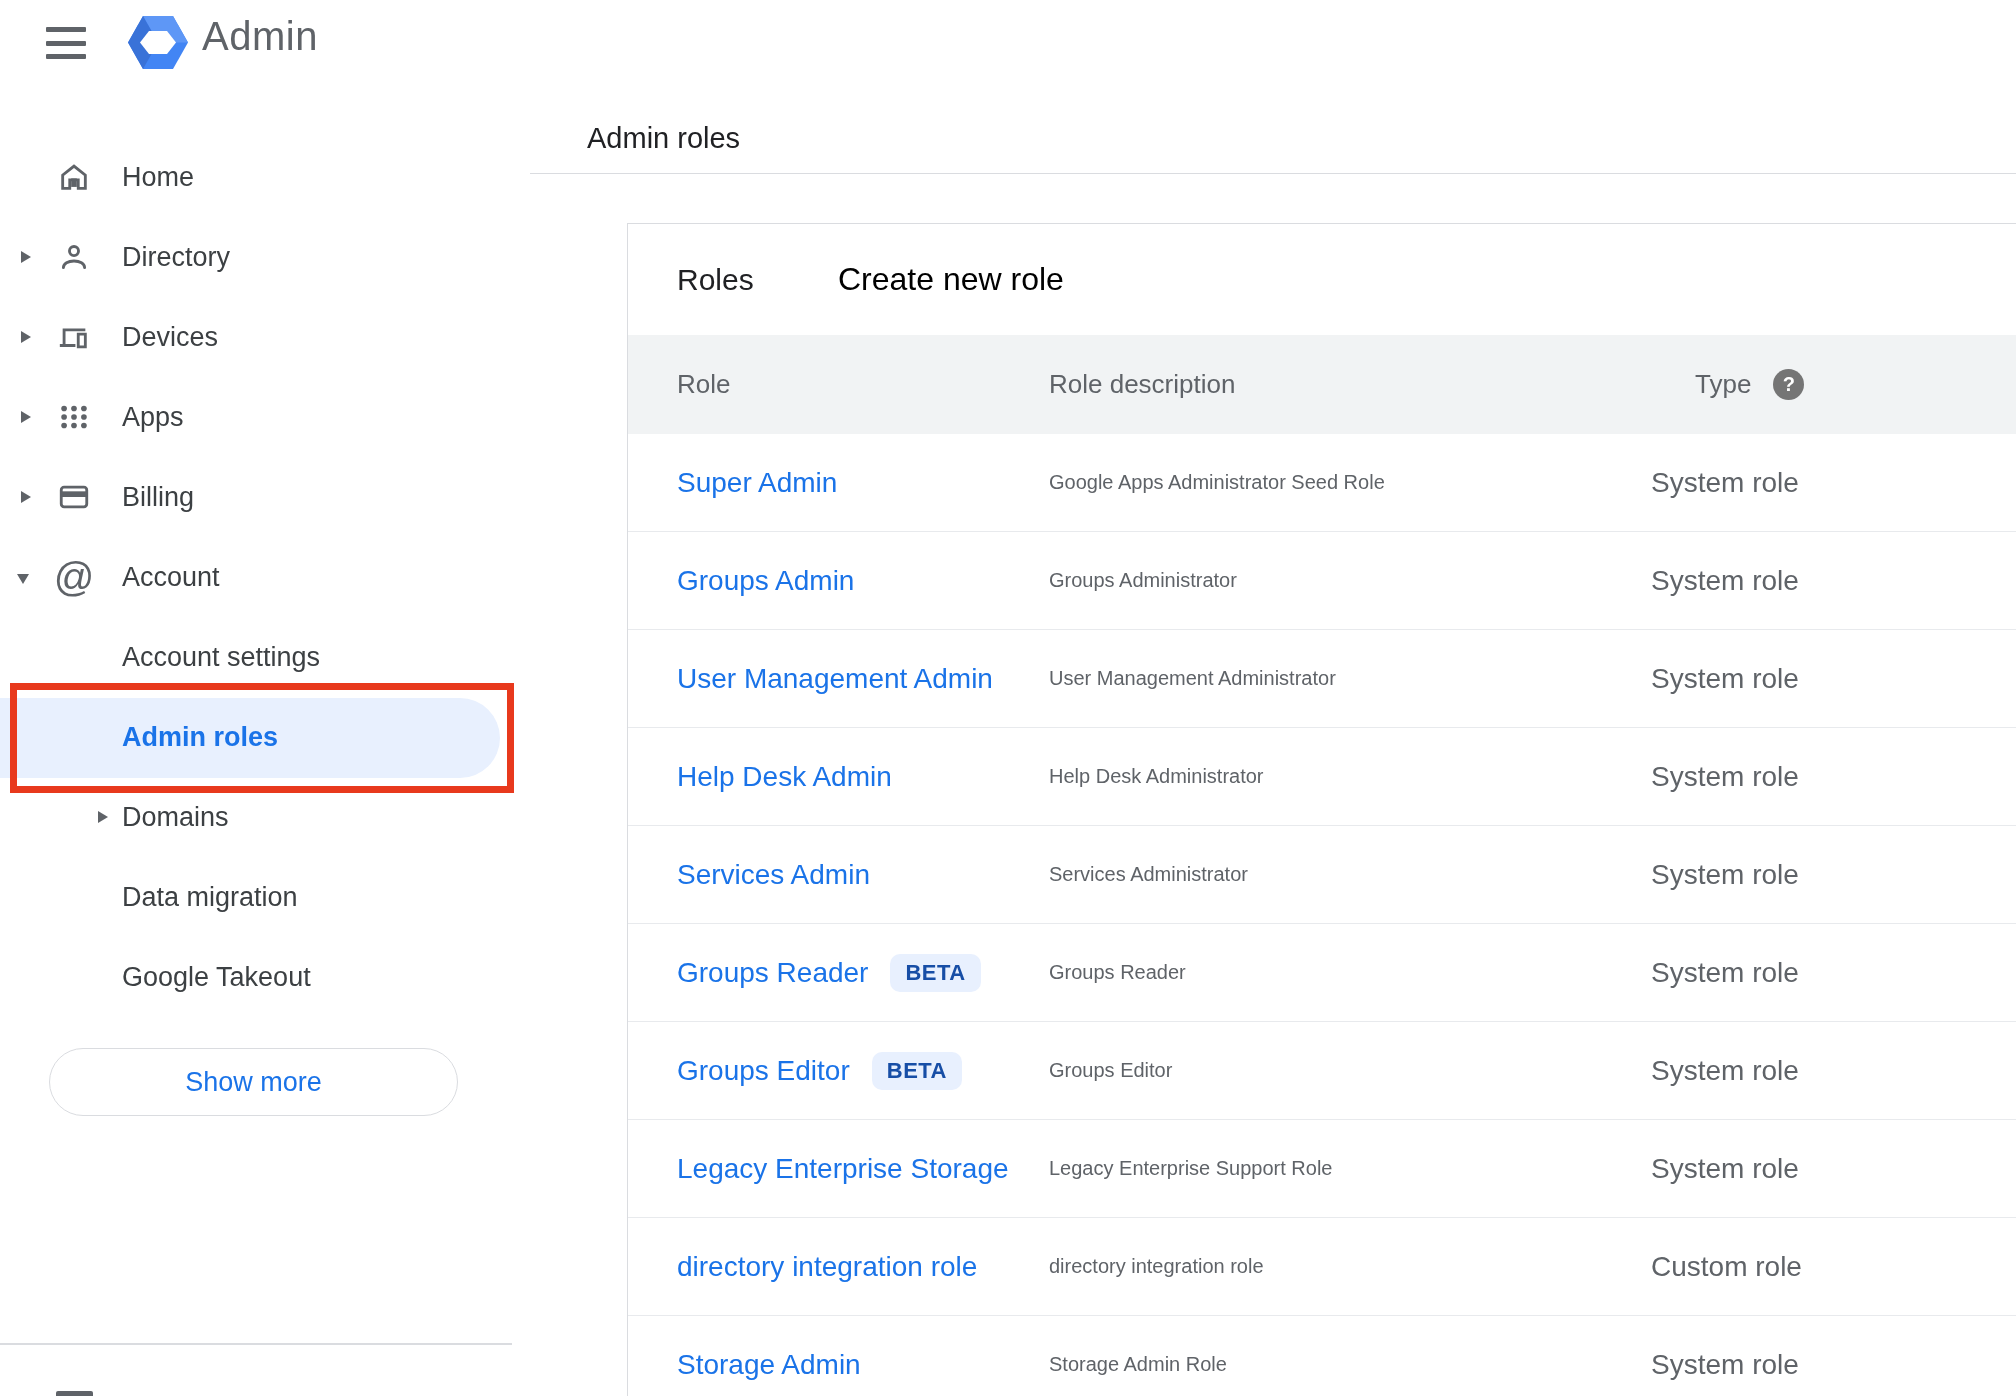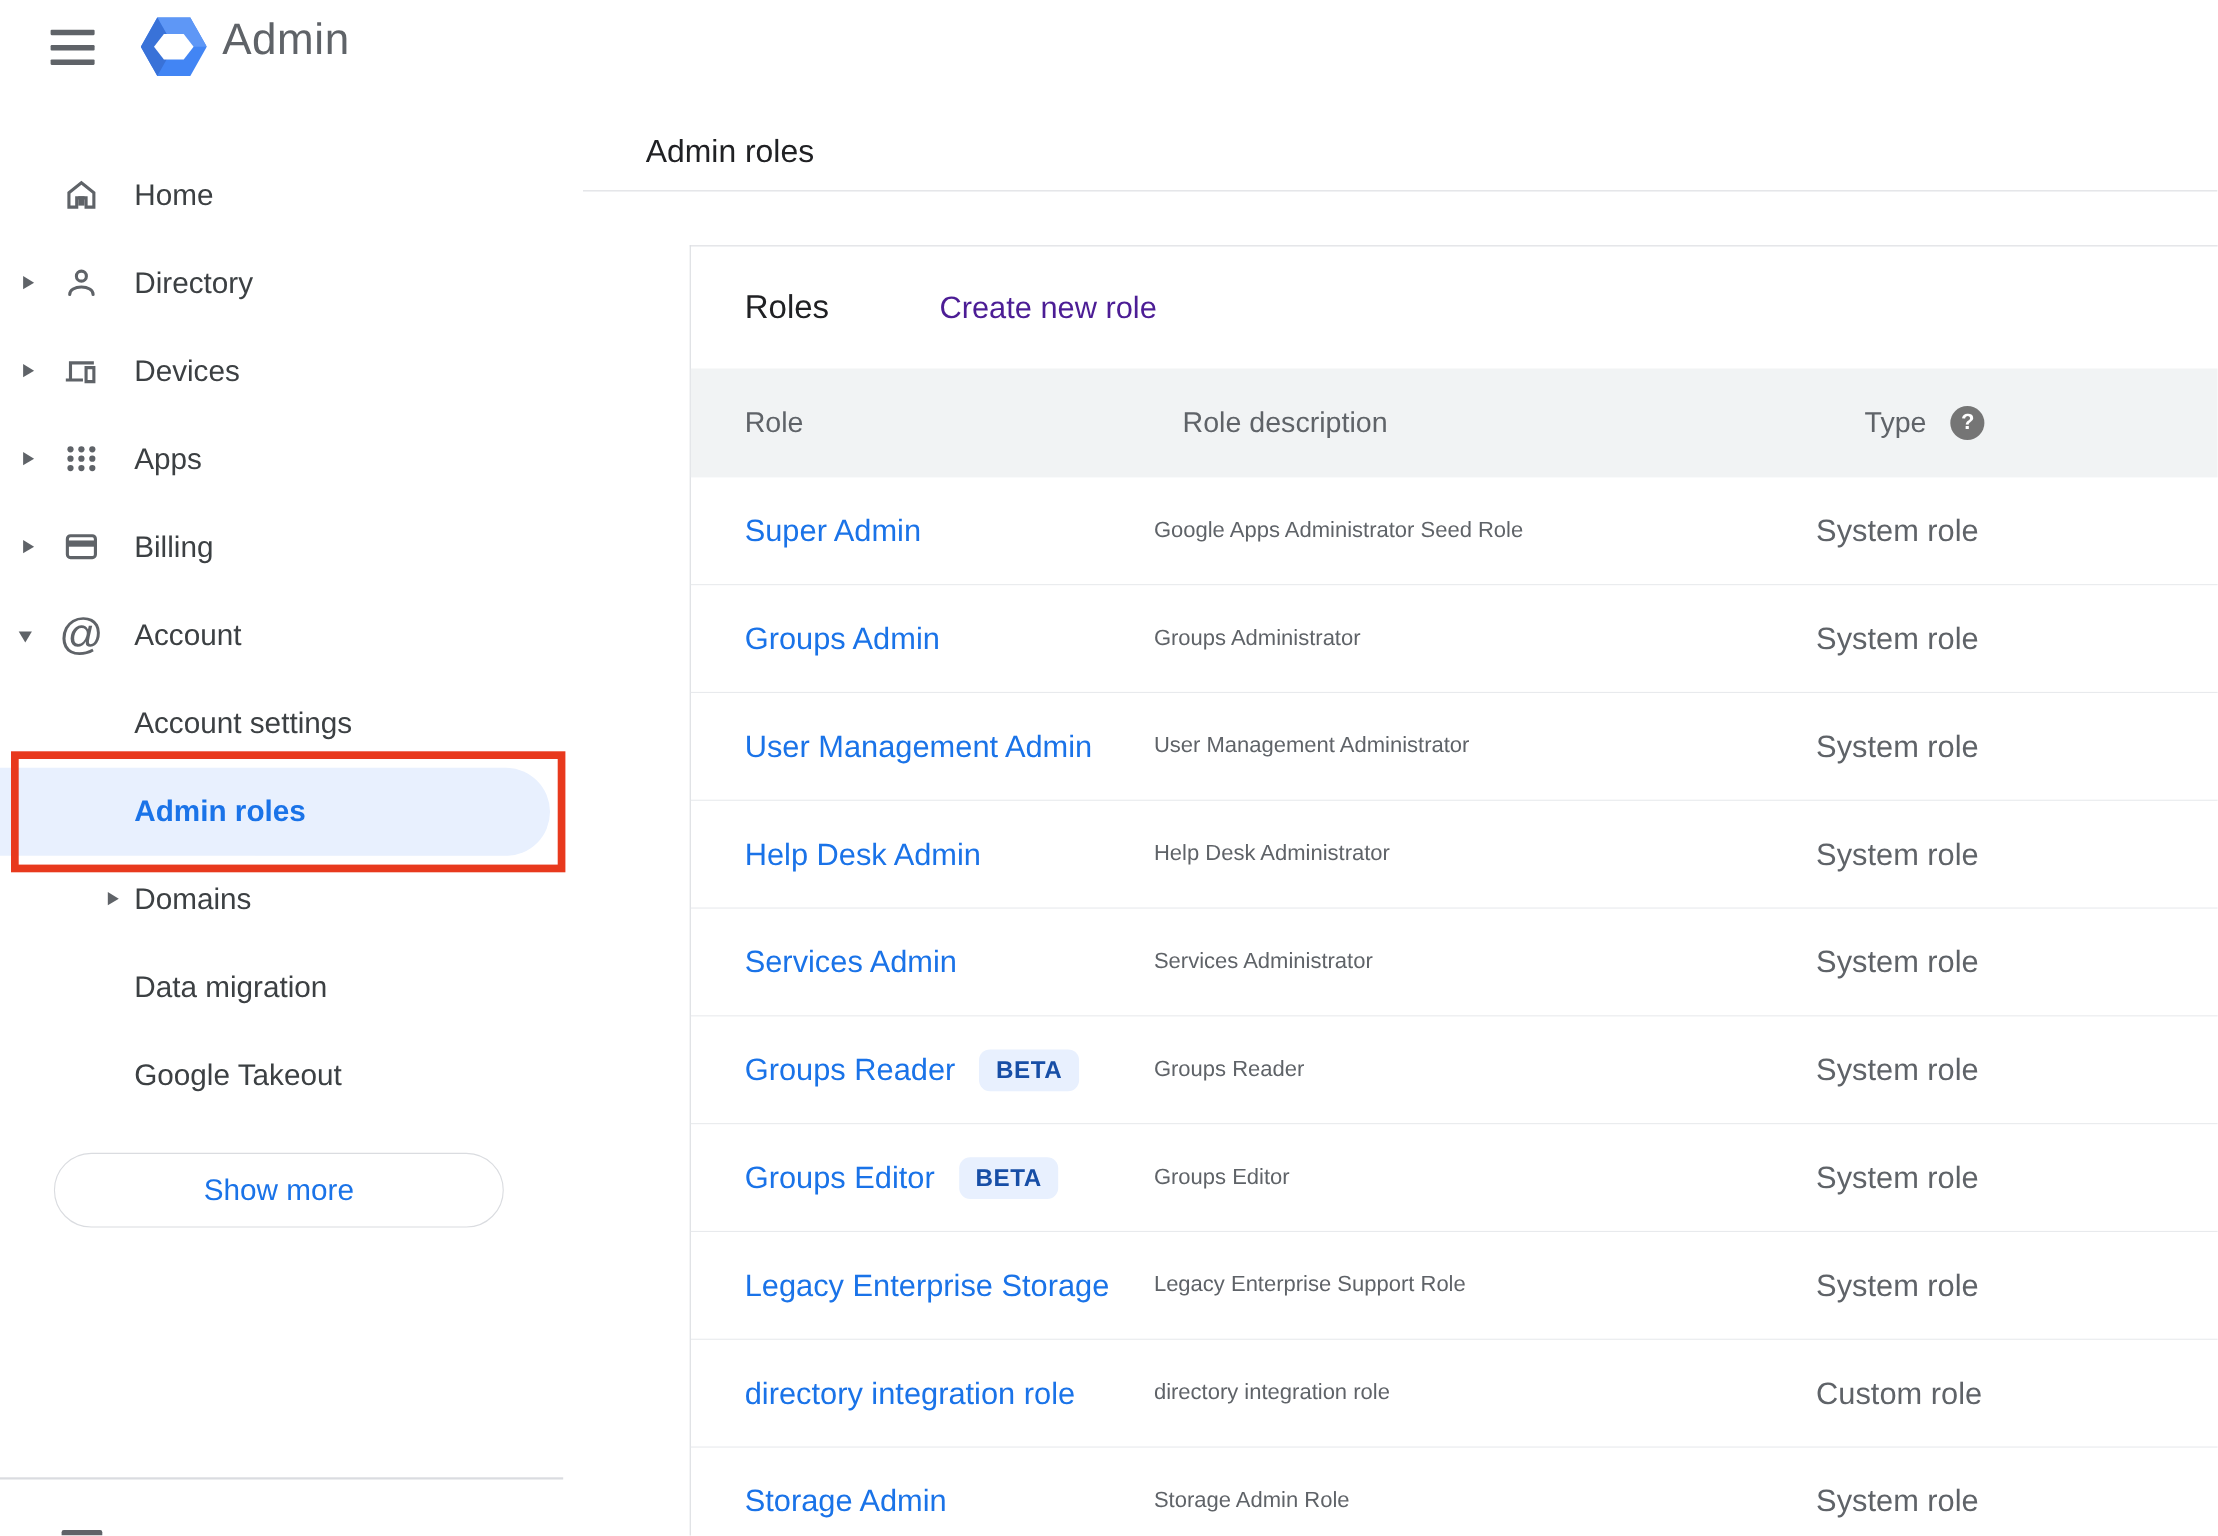--- a/index.html
+++ b/index.html
@@ -50,25 +50,25 @@
     border:1px solid #dadce0; border-radius:34px; background:#fff; color:#1a73e8;
     font-size:27px; font-weight:500; font-family:inherit; cursor:pointer; }
   .sidebar-bottom-divider { position:absolute; left:0; top:1343px; width:512px; height:2px; background:#dadce0; }
   .partial-icon { position:absolute; left:56px; top:1391px; width:37px; height:5px; background:#5f6368; border-radius:2px 2px 0 0; }
 
   
   .card { position:absolute; left:627px; top:223px; width:1391px; height:1200px;
     background:#fff; border:1px solid #dadce0; border-right:none; border-bottom:none; }
   .card-header { position:relative; height:111px; }
   .card-title { position:absolute; left:49px; top:0; line-height:111px; font-size:30px; font-weight:500; color:#202124; }
-  .create-link { position:absolute; left:226px; top:0; line-height:111px; font-size:28px; color:#4c1d95; text-decoration:none; cursor:pointer; }
+  .create-link { position:absolute; left:210px; top:0; line-height:111px; font-size:32px; color:#000000; text-decoration:none; cursor:pointer; }
 
   .thead { position:relative; height:99px; background:#f1f3f4; }
   .col { position:absolute; top:0; height:100%; display:flex; align-items:center; font-size:26px; color:#5f6368; }
-  .col-role { left:49px; } .col-desc { left:421px;margin-left:26px; } .col-type { left:1023px; gap:22px;margin-left:44px; }
+  .col-role { left:49px; } .col-desc { left:421px; } .col-type { left:1023px; gap:22px;margin-left:44px; }
   .help-icon { width:31px; height:31px; border-radius:50%; background:#757575; color:#fff;
     font-size:20px; font-weight:700; display:flex; align-items:center; justify-content:center; cursor:pointer; }
 
   .t-row { position:relative; height:98px; border-bottom:1px solid #e8eaed; }
   .cell { position:absolute; top:0; height:100%; display:flex; align-items:center; white-space:nowrap; }
   .cell.role { left:49px; gap:22px; font-size:28px; }
   .cell.role a { color:#1a73e8; text-decoration:none; cursor:pointer; }
   .cell.desc { left:421px; font-size:20px; color:#5f6368; }
   .cell.type { left:1023px; font-size:28px; color:#5f6368; }
   .beta-badge { background:#e8f0fe; color:#174ea6; font-size:22px; font-weight:700;

